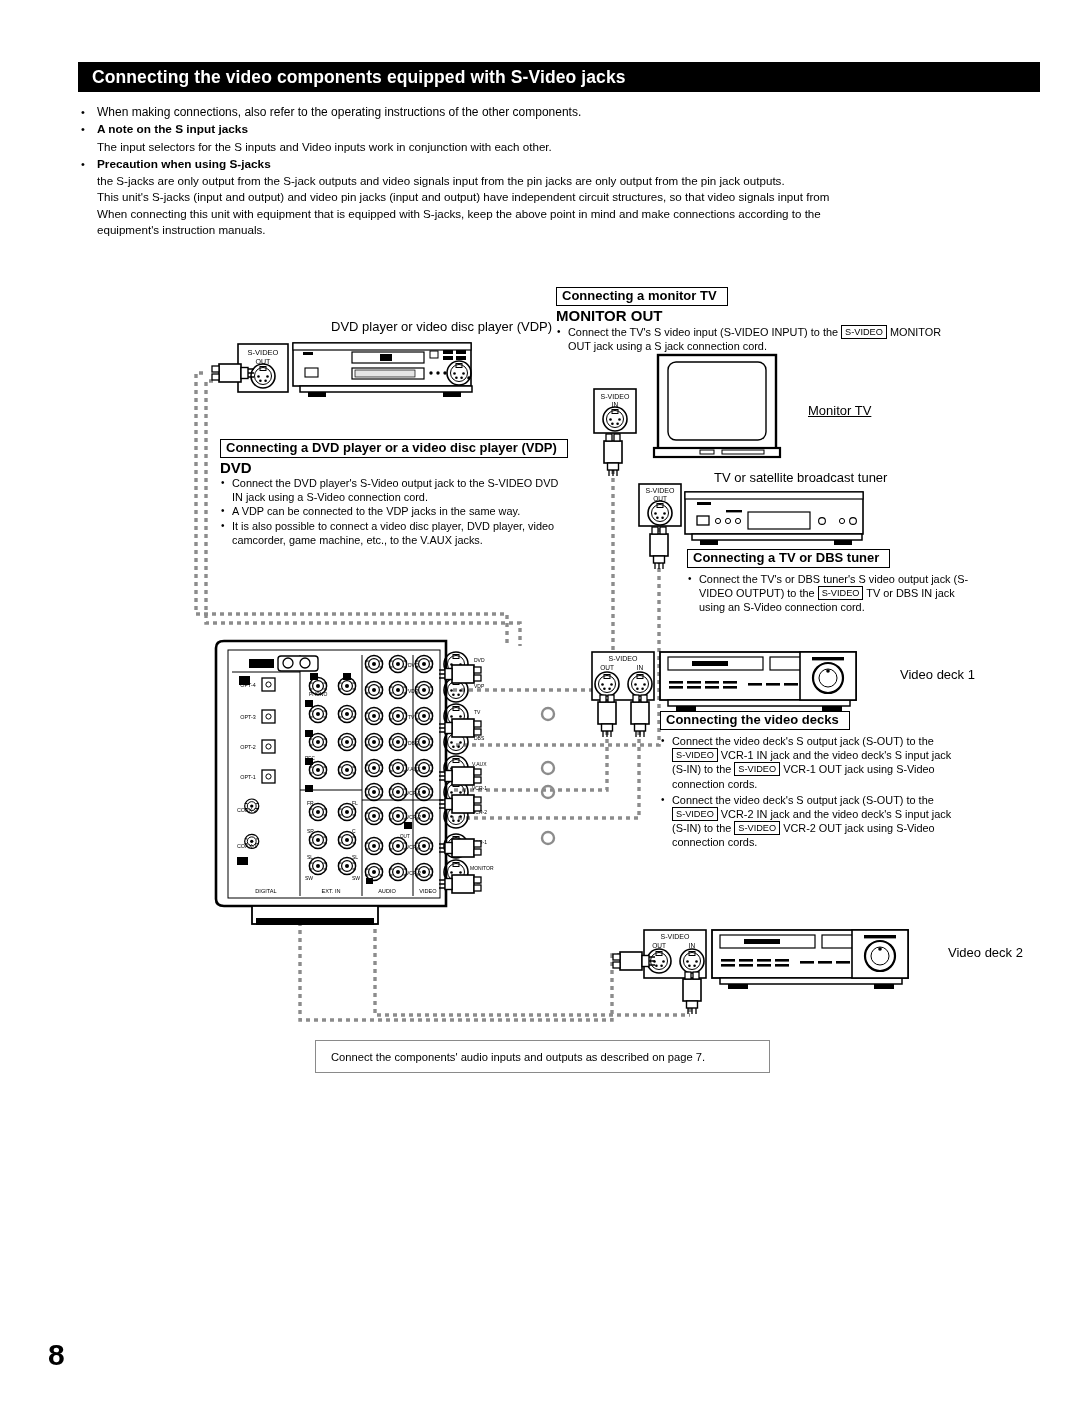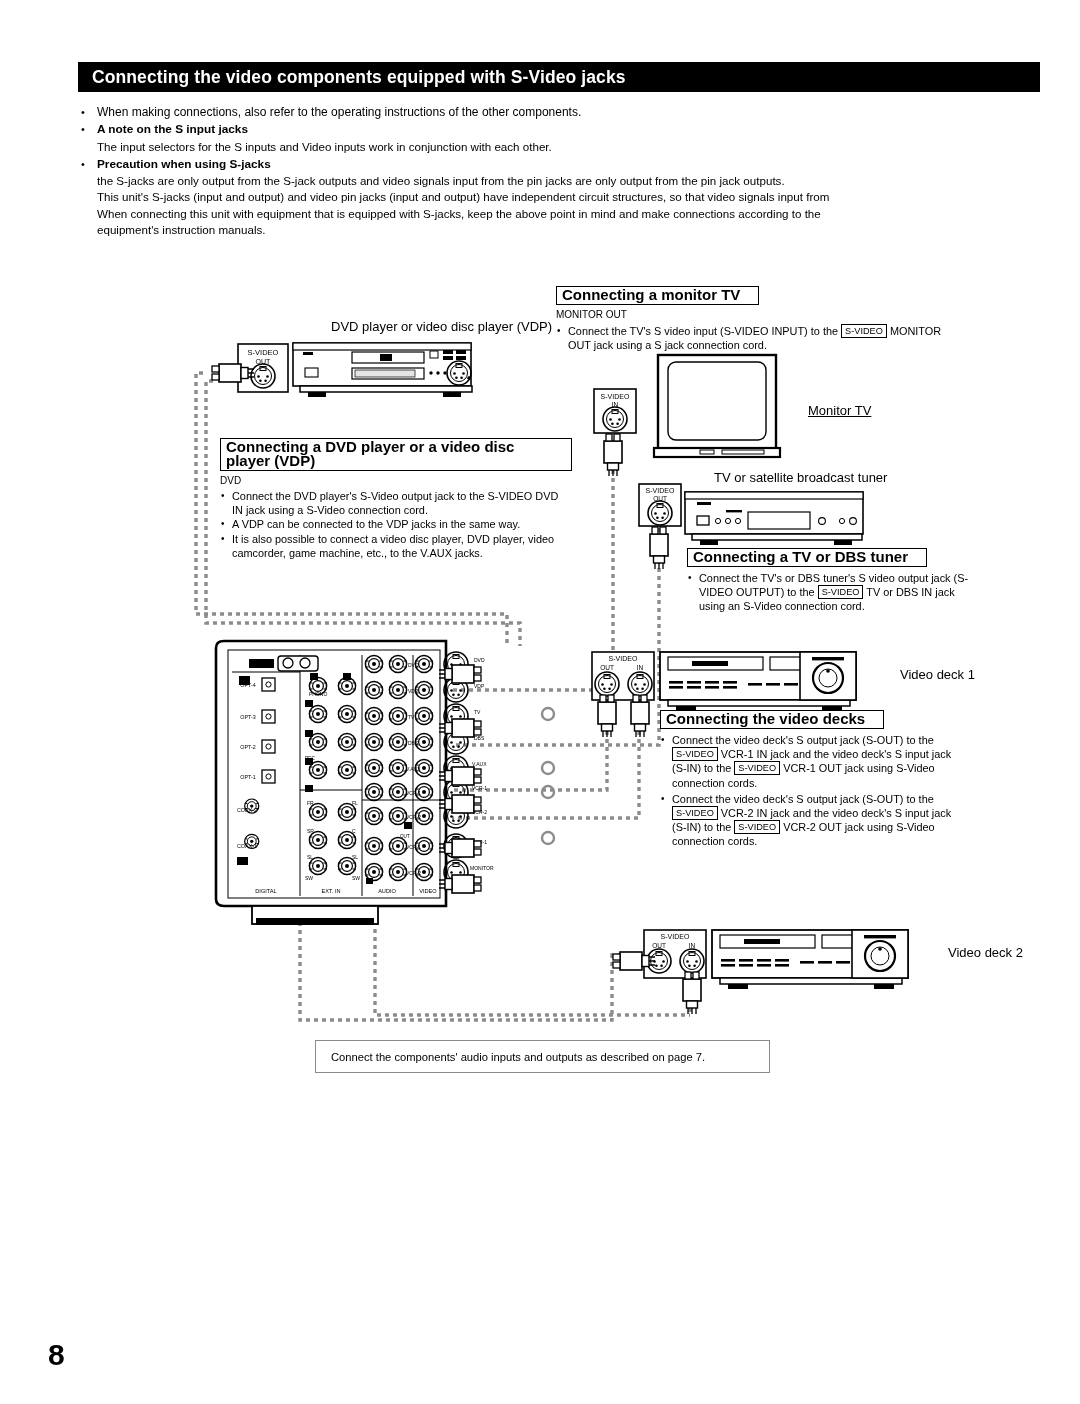--- a/index.html
+++ b/index.html
@@ -17,23 +17,23 @@
 
   
   .intro{position:absolute;left:78px;top:104px;width:962px;}
   .irow{position:relative;padding-left:19px;margin-bottom:1px;}
   .irow .bul{position:absolute;left:3px;top:0px;font-size:11px;line-height:16px;}
   .itxt{font-size:12px;line-height:16.3px;}
   .itxt.b{font-weight:bold;font-size:11.8px;}
   .icont{padding-left:19px;font-size:11.6px;line-height:16.3px;}
 
   
-  .boxh{display:inline-block;border:1.3px solid #000;padding:1px 18px 2px 5px;
-        font-weight:bold;font-size:15px;line-height:14px;background:#fff;}
-  .subh{font-weight:normal;font-size:10px;line-height:15px;margin-top:2px;}
+  .boxh{display:inline-block;border:1.3px solid #000;padding:1px 10px 2px 5px;
+        font-weight:bold;font-size:13px;line-height:14px;background:#fff;}
+  .subh{font-weight:bold;font-size:15px;line-height:15px;margin-top:2px;}
 
   .blk{position:absolute;}
   .bl{position:relative;padding-left:12px;font-size:10.9px;line-height:14.2px;}
   .bl .bu{position:absolute;left:1px;top:0;font-size:10px;}
   .just{text-align:justify;}
   .sv{display:inline-block;border:1.1px solid #000;padding:0px 3px;
       font-size:9.2px;line-height:12px;vertical-align:1px;white-space:nowrap;}
 
   .cap{font-size:13px;line-height:13px;margin-left:28px;}
 

